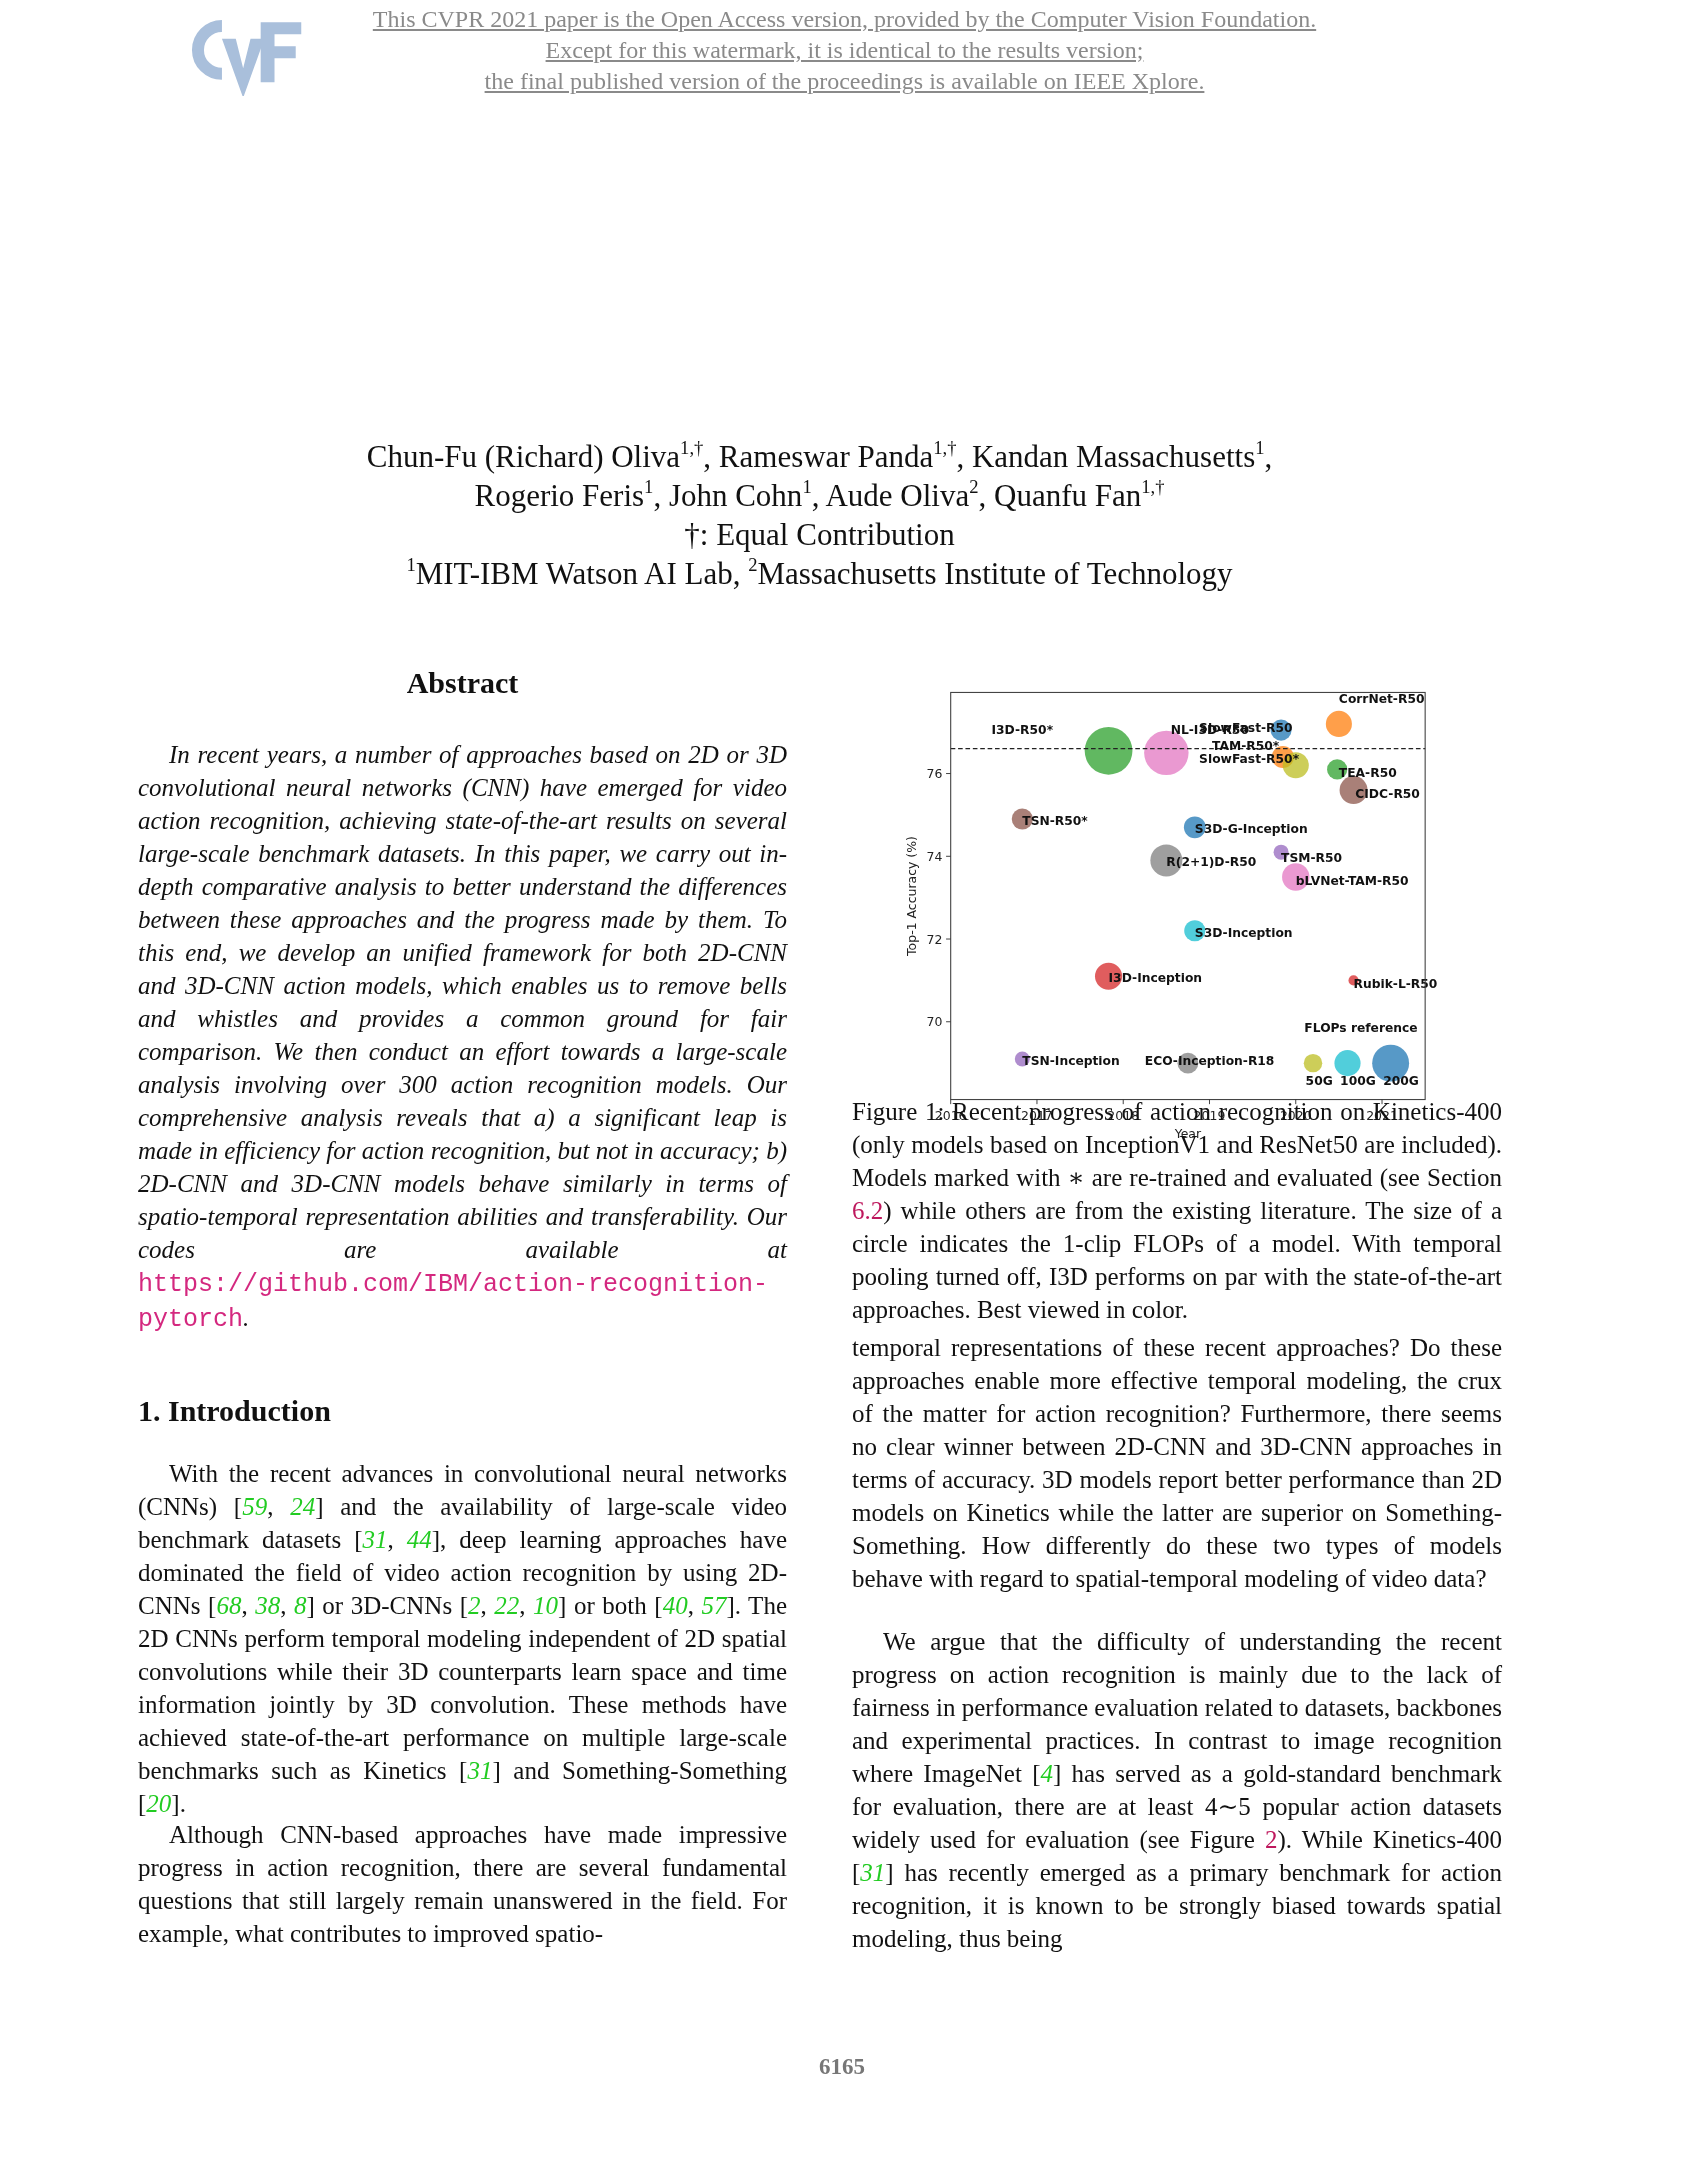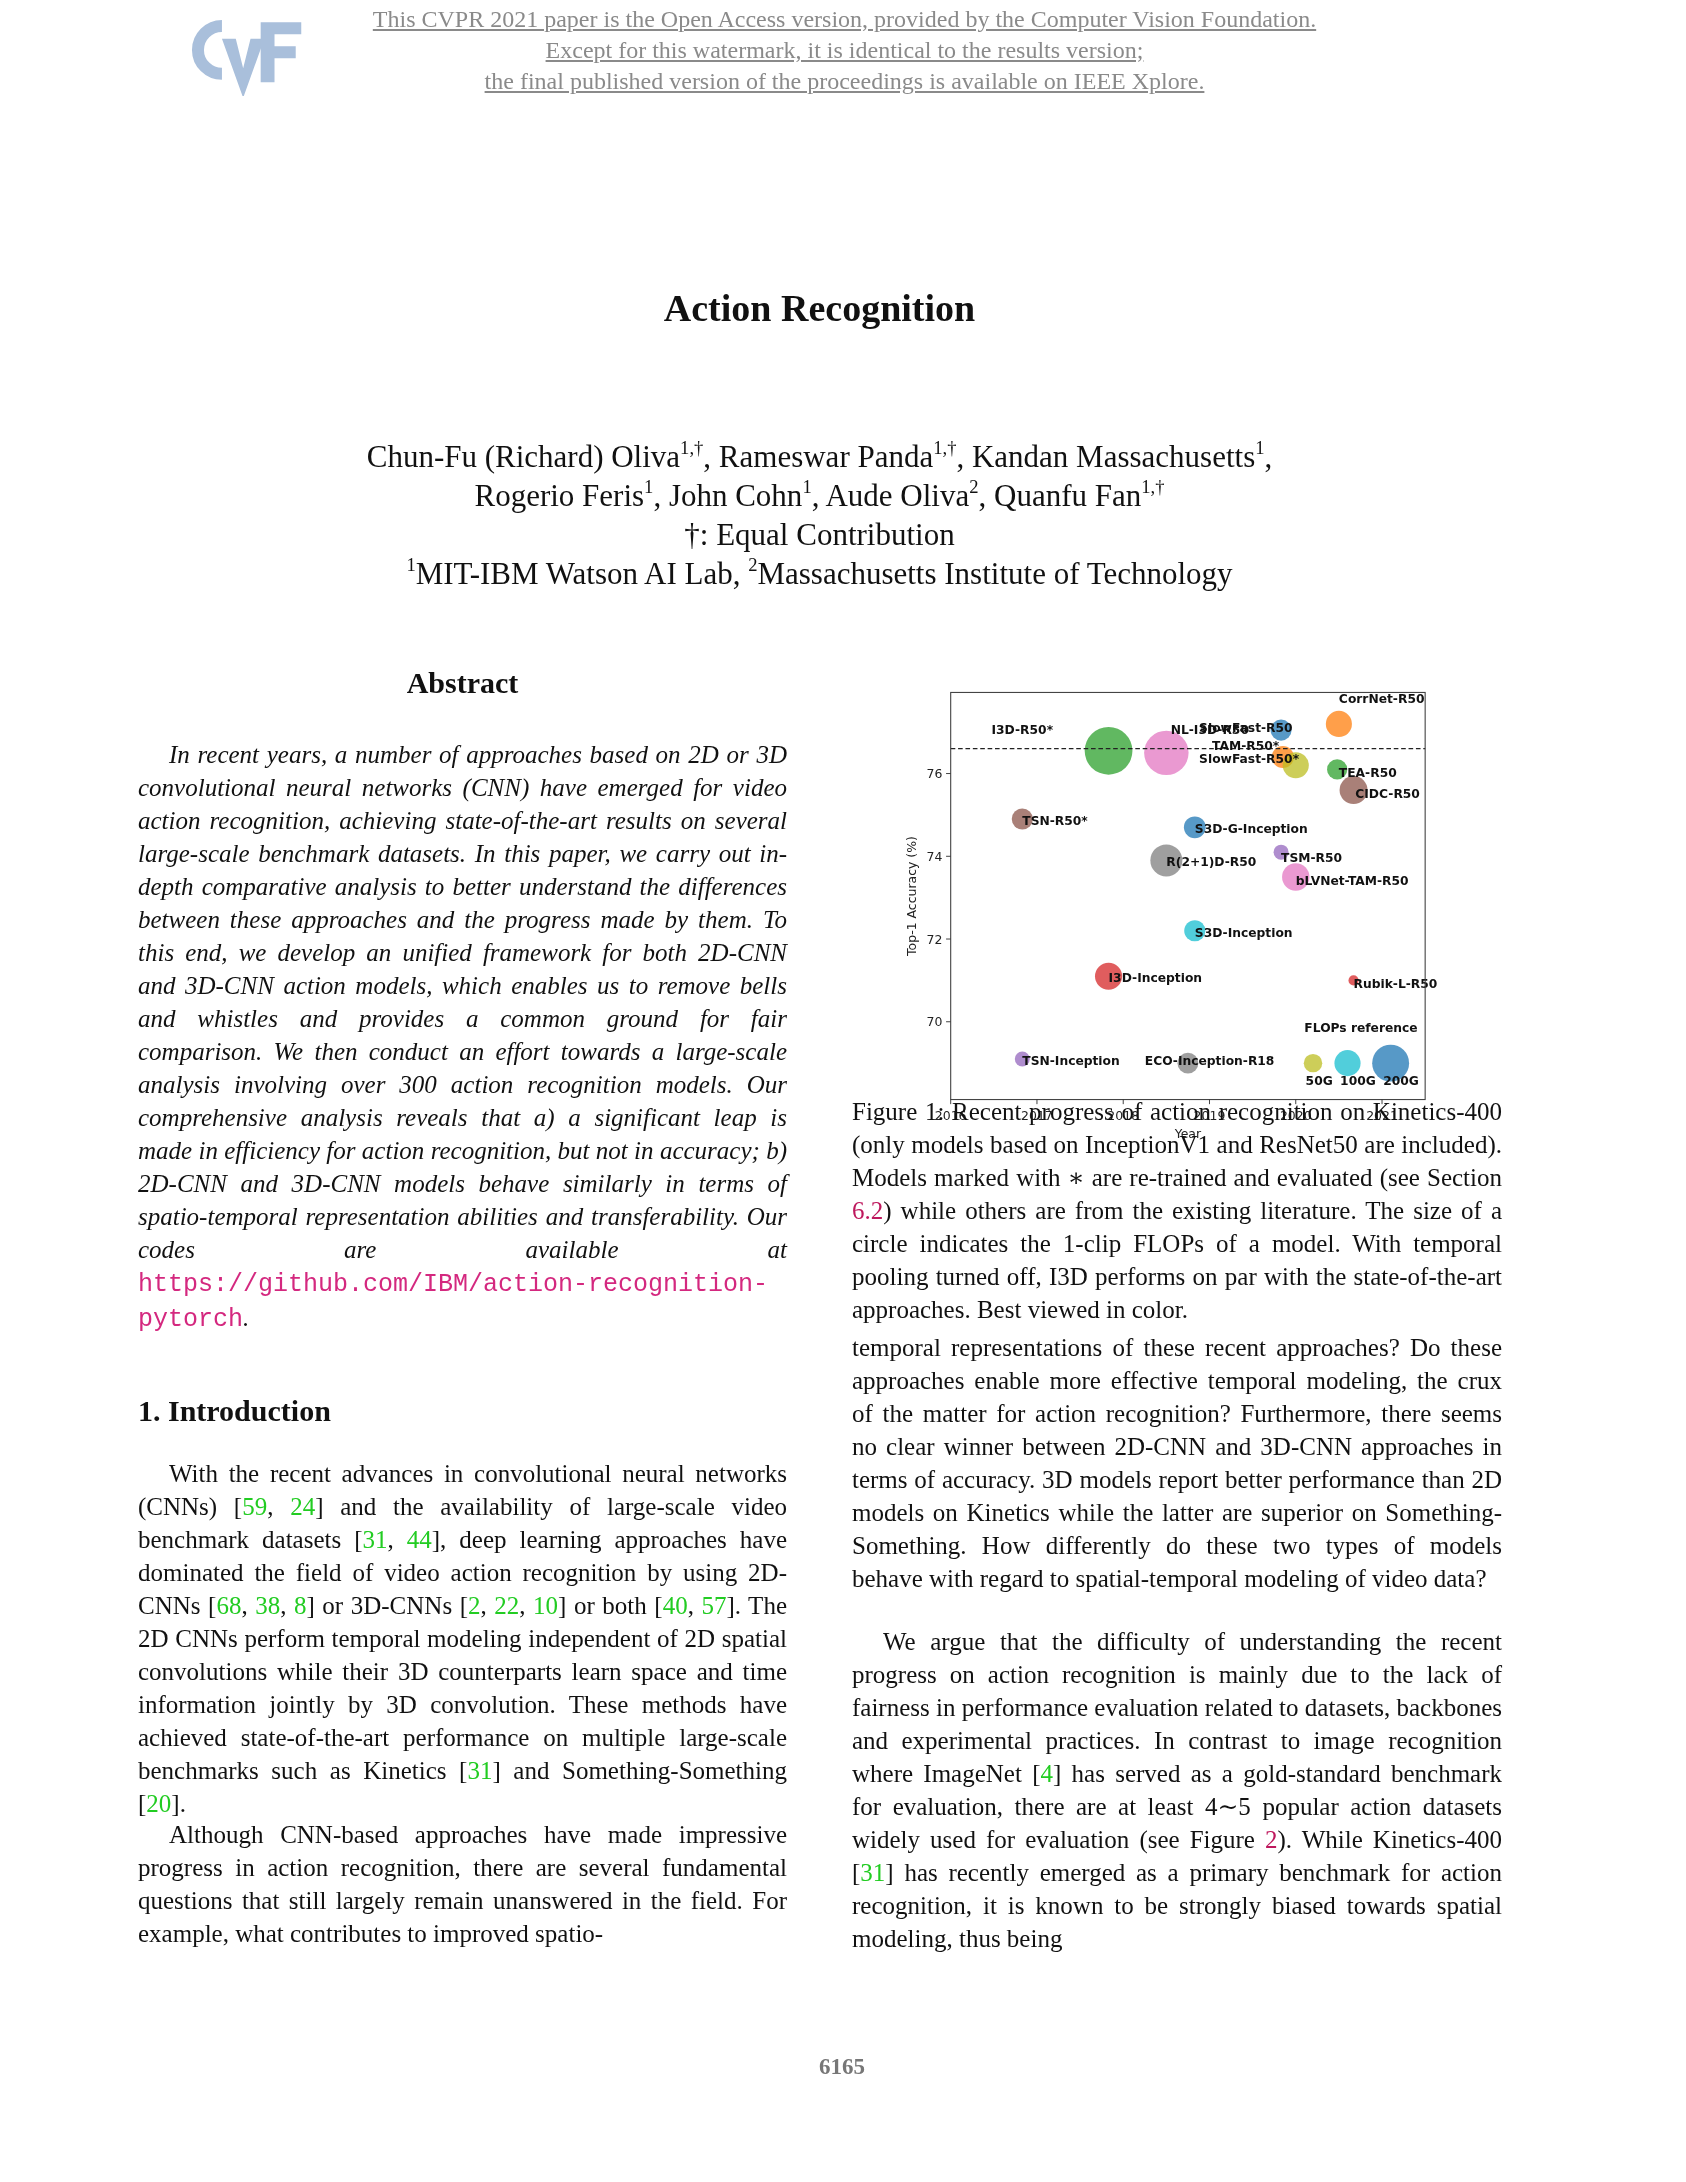--- a/index.html
+++ b/index.html
@@ -18,21 +18,21 @@
   .auth { left: 138px; width: 1363px; text-align: center; font-size: 31px; line-height: 39px; }
   sup { font-size: 60%; vertical-align: 0.7em; line-height: 0; }
 
   
   .col-left { left: 138px; width: 649px; }
   .col-right { left: 852px; width: 650px; }
   .sec-head { font-weight: bold; font-size: 30px; }
   .para { font-size: 25px; line-height: 33px; text-align: justify; hyphens: manual; }
   .para.ital { font-style: italic; }
   .indent { text-indent: 31px; }
-  .cite { color: #22cc22; }
+  .cite { color: #22cc22; font-style: italic; }
   .ref-red { color: #be185d; margin-top: 8px; }
   .url { color: #d4287f; font-family: "Liberation Mono", "DejaVu Sans Mono", monospace; font-style: normal; }
 
   
   #chart { left: 886px; top: 674px; width: 554px; height: 415px; }
   #chart text { font-family: "DejaVu Sans", sans-serif; }
   .blab { font-weight: bold; font-size: 13.3px; fill: #111; }
   .tick { font-size: 13.5px; fill: #222; }
 
   #page-number { left: 796px; width: 92px; top: 2054px; text-align: center;
@@ -44,21 +44,20 @@
 <svg id="cvf-logo" class="abs" viewBox="0 0 130 90">
   <path d="M40 14 A26 26 0 1 0 40 66" fill="none" stroke-width="13" class="logo-stroke" stroke="#a9bfdb"></path>
   <polygon points="40,28 55,28 63,60 71,28 86,28 63,92" class="logo-fill" fill="#a9bfdb"></polygon>
   <polygon points="82,10 126,10 126,23 97,23 97,36 120,36 120,49 97,49 97,75 82,75" class="logo-fill" fill="#a9bfdb"></polygon>
 </svg>
 <div class="abs wm" style="top:3.7px">This CVPR 2021 paper is the Open Access version, provided by the Computer Vision Foundation.</div>
 <div class="abs wm" style="top:35px">Except for this watermark, it is identical to the results version;</div>
 <div class="abs wm" style="top:66px">the final published version of the proceedings is available on IEEE Xplore.</div>
 
 <div id="title" class="abs">
-  <div>Action Recognition</div>
 </div>
 <div class="abs auth" style="top:437px"><span>Chun-Fu (Richard) Oliva</span><sup>1,†</sup>, <span>Rameswar Panda</span><sup>1,†</sup>, <span>Kandan Massachusetts</span><sup>1</sup>,</div>
 <div class="abs auth" style="top:476px"><span>Rogerio Feris</span><sup>1</sup>, <span>John Cohn</span><sup>1</sup>, <span>Aude Oliva</span><sup>2</sup>, <span>Quanfu Fan</span><sup>1,†</sup></div>
 <div class="abs auth" style="top:515px">†: Equal Contribution</div>
 <div class="abs auth" style="top:554px"><sup>1</sup><span>MIT-IBM Watson AI Lab</span>, <sup>2</sup><span>Massachusetts Institute of Technology</span></div>
 
 <div class="abs col-left sec-head" style="top:666px; text-align:center; font-size:30px;">Abstract</div>
 <div class="abs col-left para ital indent" style="top:738px">
   <span>In recent years, a number of approaches based on 2D or 3D convolutional neural networks (CNN) have emerged for video action recognition, achieving state-of-the-art results on several large-scale benchmark datasets. In this paper, we carry out in-depth comparative analysis to better understand the differences between these approaches and the progress made by them. To this end, we develop an unified framework for both 2D-CNN and 3D-CNN action models, which enables us to remove bells and whistles and provides a common ground for fair comparison. We then conduct an effort towards a large-scale analysis involving over 300 action recognition models. Our comprehensive analysis reveals that a) a significant leap is made in efficiency for action recognition, but not in accuracy; b) 2D-CNN and 3D-CNN models behave similarly in terms of spatio-temporal representation abilities and transferability. Our codes are available at </span><span class="url">https://github.com/IBM/action-recognition-pytorch</span><span>.</span>
 </div>

